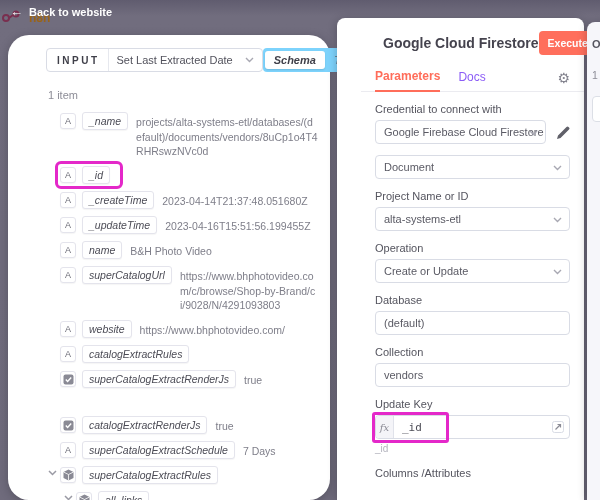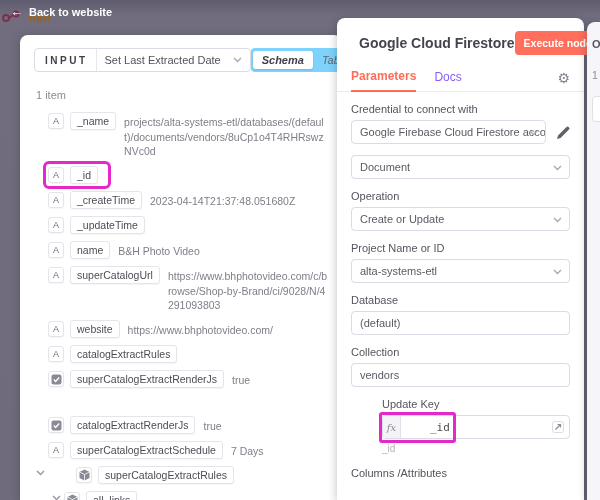--- a/index.html
+++ b/index.html
@@ -9,22 +9,22 @@
 
   
   .back-btn { position:absolute; top:5px; left:10px; color:#fff; font-size:11px;
               font-weight:bold; display:flex; align-items:center; gap:6px; cursor:pointer; z-index:3; }
   .back-btn .arrow { font-size:13px; line-height:1; }
   .n8n-logo { position:absolute; top:10px; left:2px; z-index:1; display:flex; align-items:center; gap:3px;
               color:#a16207; font-weight:bold; font-size:12px; opacity:.85; }
 
   
   .panel { position:absolute; background:#fff; border-radius:8px 8px 0 0;
-           box-shadow:0 2px 10px rgba(20,20,30,.28); }
-  .input-panel  { left:20px;   top:35px; width:322px; height:465px; z-index:2; }
+           box-shadow:0 2px 10px rgba(20,20,30,.28);padding-left:24px; }
+  .input-panel  { left:8px;   top:35px; width:322px; height:465px; z-index:2;border-radius:21px; }
   .node-panel   { left:337px; top:18px; width:247px; height:482px; z-index:2; }
   .output-sliver{ left:587px; top:22px; width:13px;  height:478px; z-index:2;
                   background:#f6f6fa; border-radius:8px 0 0 0; overflow:hidden; }
 
   
   .lp-header { display:flex; justify-content:space-between; align-items:center; padding:13px 12px 0 14px; }
   .input-selector { display:inline-flex; align-items:center; height:24px;
                     border:1px solid #d9dce5; border-radius:4px; background:#fff; cursor:pointer; }
   .inp-label { padding:0 8px 0 10px; font-size:10px; font-weight:bold; letter-spacing:2.5px; color:#3f3f49; }
   .node-name { display:flex; align-items:center; gap:12px; padding:0 8px; height:100%;
@@ -37,21 +37,21 @@
 
   
   .rows { padding:0 12px 0 12px; }
   .srow { display:flex; align-items:flex-start; margin-bottom:7px; min-height:16px; }
   .chev-slot { width:16px; flex:none; padding-top:4px; display:flex; justify-content:center; cursor:pointer; }
   .ticon { width:16px; height:16px; flex:none; border:1px solid #e4e4ec; border-radius:3px; background:#fff;
            display:flex; align-items:center; justify-content:center; font-size:9px; color:#6d6d78;
            margin-right:6px; box-shadow:0 1px 1px rgba(0,0,0,.04); }
   .kpill { border:1px solid #e4e4ec; border-radius:3px; background:#fff; padding:2px 6px; font-size:10.5px;
            color:#4c4c56; margin-right:8px; white-space:nowrap; flex:none; cursor:grab;
-           box-shadow:0 1px 1px rgba(0,0,0,.04); }
+           box-shadow:0 1px 1px rgba(0,0,0,.04);font-style:italic; }
   .pillwrap { display:inline-flex; align-items:center; flex:none; }
   .pillwrap.hl { outline:3px solid #e428c9; outline-offset:2px; border-radius:1px; }
   .vtext { font-size:10.5px; color:#7e7e89; padding-top:3px; word-break:break-all; line-height:1.4; min-width:0; }
 
   
   .np-header { display:flex; align-items:center; padding:13px 12px 0 14px; }
   .np-title { font-size:14px; font-weight:bold; color:#45434e; margin-left:8px; flex:1; white-space:nowrap; }
   .exec-btn { background:#ff6f5c; color:#fff; font-size:10.5px; font-weight:bold; padding:6px 9px;
               border-radius:4px; border:none; cursor:pointer; white-space:nowrap; }
   .np-tabs { display:flex; align-items:center; padding:0 14px; margin-top:9px; border-bottom:1px solid #ebebf0; }
@@ -61,21 +61,21 @@
 
   .np-body { padding:11px 14px 0; }
   .field { margin-bottom:11px; }
   .flabel { font-size:11px; color:#54545e; margin-bottom:5px; }
   .fctl { position:relative; border:1px solid #d9dce5; border-radius:4px; height:24px; background:#fff;
           display:flex; align-items:center; padding:0 8px; font-size:11px; color:#5a5a64;
           white-space:nowrap; overflow:hidden; cursor:pointer; }
   .fctl .sel-chev { position:absolute; right:7px; top:9px; }
   .cred-row { display:flex; align-items:center; gap:11px; }
   .cred-row .fctl { flex:1; }
-  .fexpr { padding:0; overflow:visible;gap:21px; }
+  .fexpr { padding:0; overflow:visible; }
   .fx-tag { width:18px; align-self:stretch; background:#f4f4f8; border-right:1px solid #e0e2ea;
             display:flex; align-items:center; justify-content:center; font-style:italic;
             font-family:"DejaVu Serif",serif; font-size:10px; color:#8a8a94; border-radius:3px 0 0 3px; }
   .expr-val { font-family:"DejaVu Sans Mono",monospace; font-size:11px; color:#4c4c56; padding:0 8px; }
   .expand-ic { position:absolute; right:5px; top:5px; cursor:pointer; }
   .hl-box { position:absolute; left:-4px; top:-4px; width:77px; height:31px;
             border:3px solid #e428c9; border-radius:3px; pointer-events:none; }
   .fhint { font-size:10px; color:#b3b3bd; margin-top:4px; }
 
   
@@ -141,20 +141,21 @@
           <span class="kpill">_createTime</span>
         </span>
         <span class="vtext">2023-04-14T21:37:48.051680Z</span>
       </div>
       <div class="srow" style="padding-left: 0px;">
         <span class="chev-slot"></span>
         <span class="pillwrap">
           <span class="ticon">A</span>
           <span class="kpill">_updateTime</span>
         </span>
+        <span class="vtext">2023-04-16T15:51:56.199455Z</span>
       </div>
       <div class="srow" style="padding-left: 0px;">
         <span class="chev-slot"></span>
         <span class="pillwrap">
           <span class="ticon">A</span>
           <span class="kpill">name</span>
         </span>
         <span class="vtext">B&amp;H Photo Video</span>
       </div>
       <div class="srow" style="padding-left: 0px;">
@@ -208,21 +209,21 @@
         <span class="vtext">true</span>
       </div>
       <div class="srow" style="padding-left: 0px;">
         <span class="chev-slot"></span>
         <span class="pillwrap">
           <span class="ticon">A</span>
           <span class="kpill">superCatalogExtractSchedule</span>
         </span>
         <span class="vtext">7 Days</span>
       </div>
-      <div class="srow" style="padding-left: 0px; gap: 28px;">
+      <div class="srow" style="padding-left: 0px;">
         <span class="chev-slot">
           <svg width="9" height="6" viewBox="0 0 9 6">
             <polyline points="1,1 4.5,4.5 8,1" fill="none" stroke="#9a9aa4" stroke-width="1.5"></polyline>
           </svg>
         </span>
         <span class="pillwrap">
           <span class="ticon">
             <svg width="11" height="12" viewBox="0 0 11 12">
               <path d="M5.5 0.5 L10.5 3 V9 L5.5 11.5 L0.5 9 V3 Z" fill="#8a8a95"></path>
               <path d="M0.5 3 L5.5 5.5 L10.5 3 M5.5 5.5 V11.5" fill="none" stroke="#fff" stroke-width="0.8"></path>
@@ -303,54 +304,54 @@
     <div class="field">
       <div class="fctl">
         <span>Document</span>
         <svg class="sel-chev" width="9" height="6" viewBox="0 0 9 6">
           <polyline points="1,1 4.5,4.5 8,1" fill="none" stroke="#a8a8b2" stroke-width="1.4"></polyline>
         </svg>
       </div>
     </div>
 
     <div class="field">
+      <div class="flabel">Project Name or ID</div>
+      <div class="fctl">
+        <span>alta-systems-etl</span>
+        <svg class="sel-chev" width="9" height="6" viewBox="0 0 9 6">
+          <polyline points="1,1 4.5,4.5 8,1" fill="none" stroke="#a8a8b2" stroke-width="1.4"></polyline>
+        </svg>
+      </div>
+    </div>
+
+    <div class="field">
       <div class="flabel">Operation</div>
       <div class="fctl">
         <span>Create or Update</span>
         <svg class="sel-chev" width="9" height="6" viewBox="0 0 9 6">
           <polyline points="1,1 4.5,4.5 8,1" fill="none" stroke="#a8a8b2" stroke-width="1.4"></polyline>
         </svg>
       </div>
     </div>
 
     <div class="field">
-      <div class="flabel">Project Name or ID</div>
-      <div class="fctl">
-        <span>alta-systems-etl</span>
-        <svg class="sel-chev" width="9" height="6" viewBox="0 0 9 6">
-          <polyline points="1,1 4.5,4.5 8,1" fill="none" stroke="#a8a8b2" stroke-width="1.4"></polyline>
-        </svg>
-      </div>
-    </div>
-
-    <div class="field">
       <div class="flabel">Database</div>
       <div class="fctl">
         <span>(default)</span>
       </div>
     </div>
 
     <div class="field">
       <div class="flabel">Collection</div>
       <div class="fctl">
         <span>vendors</span>
       </div>
     </div>
 
-    <div class="field" style="margin-bottom:13px;margin-left:31px;">
+    <div class="field" style="margin-bottom:13px;">
       <div class="flabel">Update Key</div>
       <div class="fctl fexpr">
         <span class="fx-tag">fx</span>
         <span class="expr-val">_id</span>
         <svg class="expand-ic" width="12" height="12" viewBox="0 0 12 12">
           <rect x="0.5" y="0.5" width="11" height="11" rx="2" fill="none" stroke="#d9dce5"></rect>
           <path d="M3.5 8.5 L8.5 3.5 M5.5 3.5 h3 v3" fill="none" stroke="#8a8a94" stroke-width="1.2"></path>
         </svg>
         <div class="hl-box"></div>
       </div>

